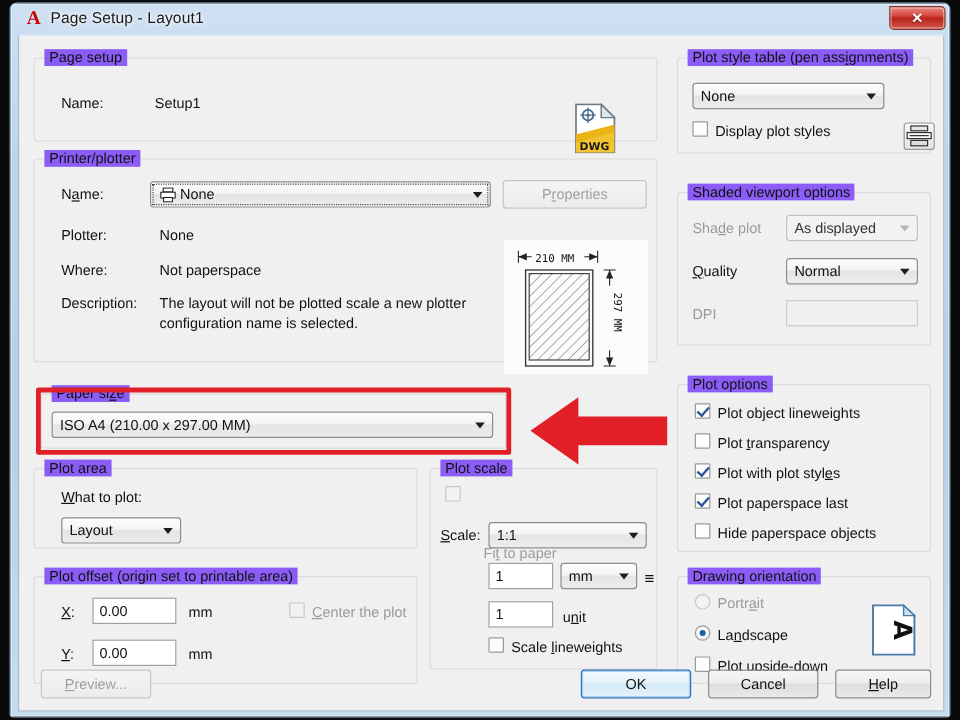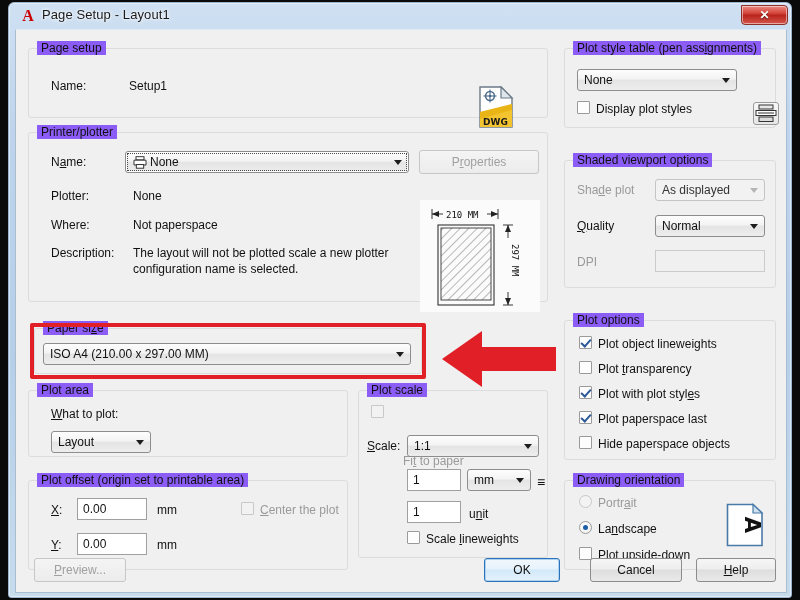--- a/index.html
+++ b/index.html
@@ -529,21 +529,21 @@
       <path d="M27 1.5 L36 10 H27 Z" fill="#cfe2f0" stroke="#4a7ba8" stroke-width="1.2"></path>
       <text x="19" y="22" font-family="DejaVu Sans, sans-serif" font-size="21" font-weight="bold" fill="#111" text-anchor="middle" transform="rotate(90 19 22)">A</text>
     </svg>
 
     <div class="btn disabled" style="left:18px; top:528px; width:92px; line-height:22px;">
       <span>
         <u class="acc">P</u>review...
       </span>
     </div>
 
-    <div class="btn default" style="left:468px; top:528px; width:76px; line-height:22px;">
+    <div class="btn default" style="left:468px; top:528px; width:92px; line-height:22px;">
       <span>OK</span>
     </div>
 
     <div class="btn" style="left:574px; top:528px; width:92px; line-height:22px;">
       <span>Cancel</span>
     </div>
 
     <div class="btn" style="left:680px; top:528px; width:80px; line-height:22px;">
       <span>
         <u class="acc">H</u>elp

